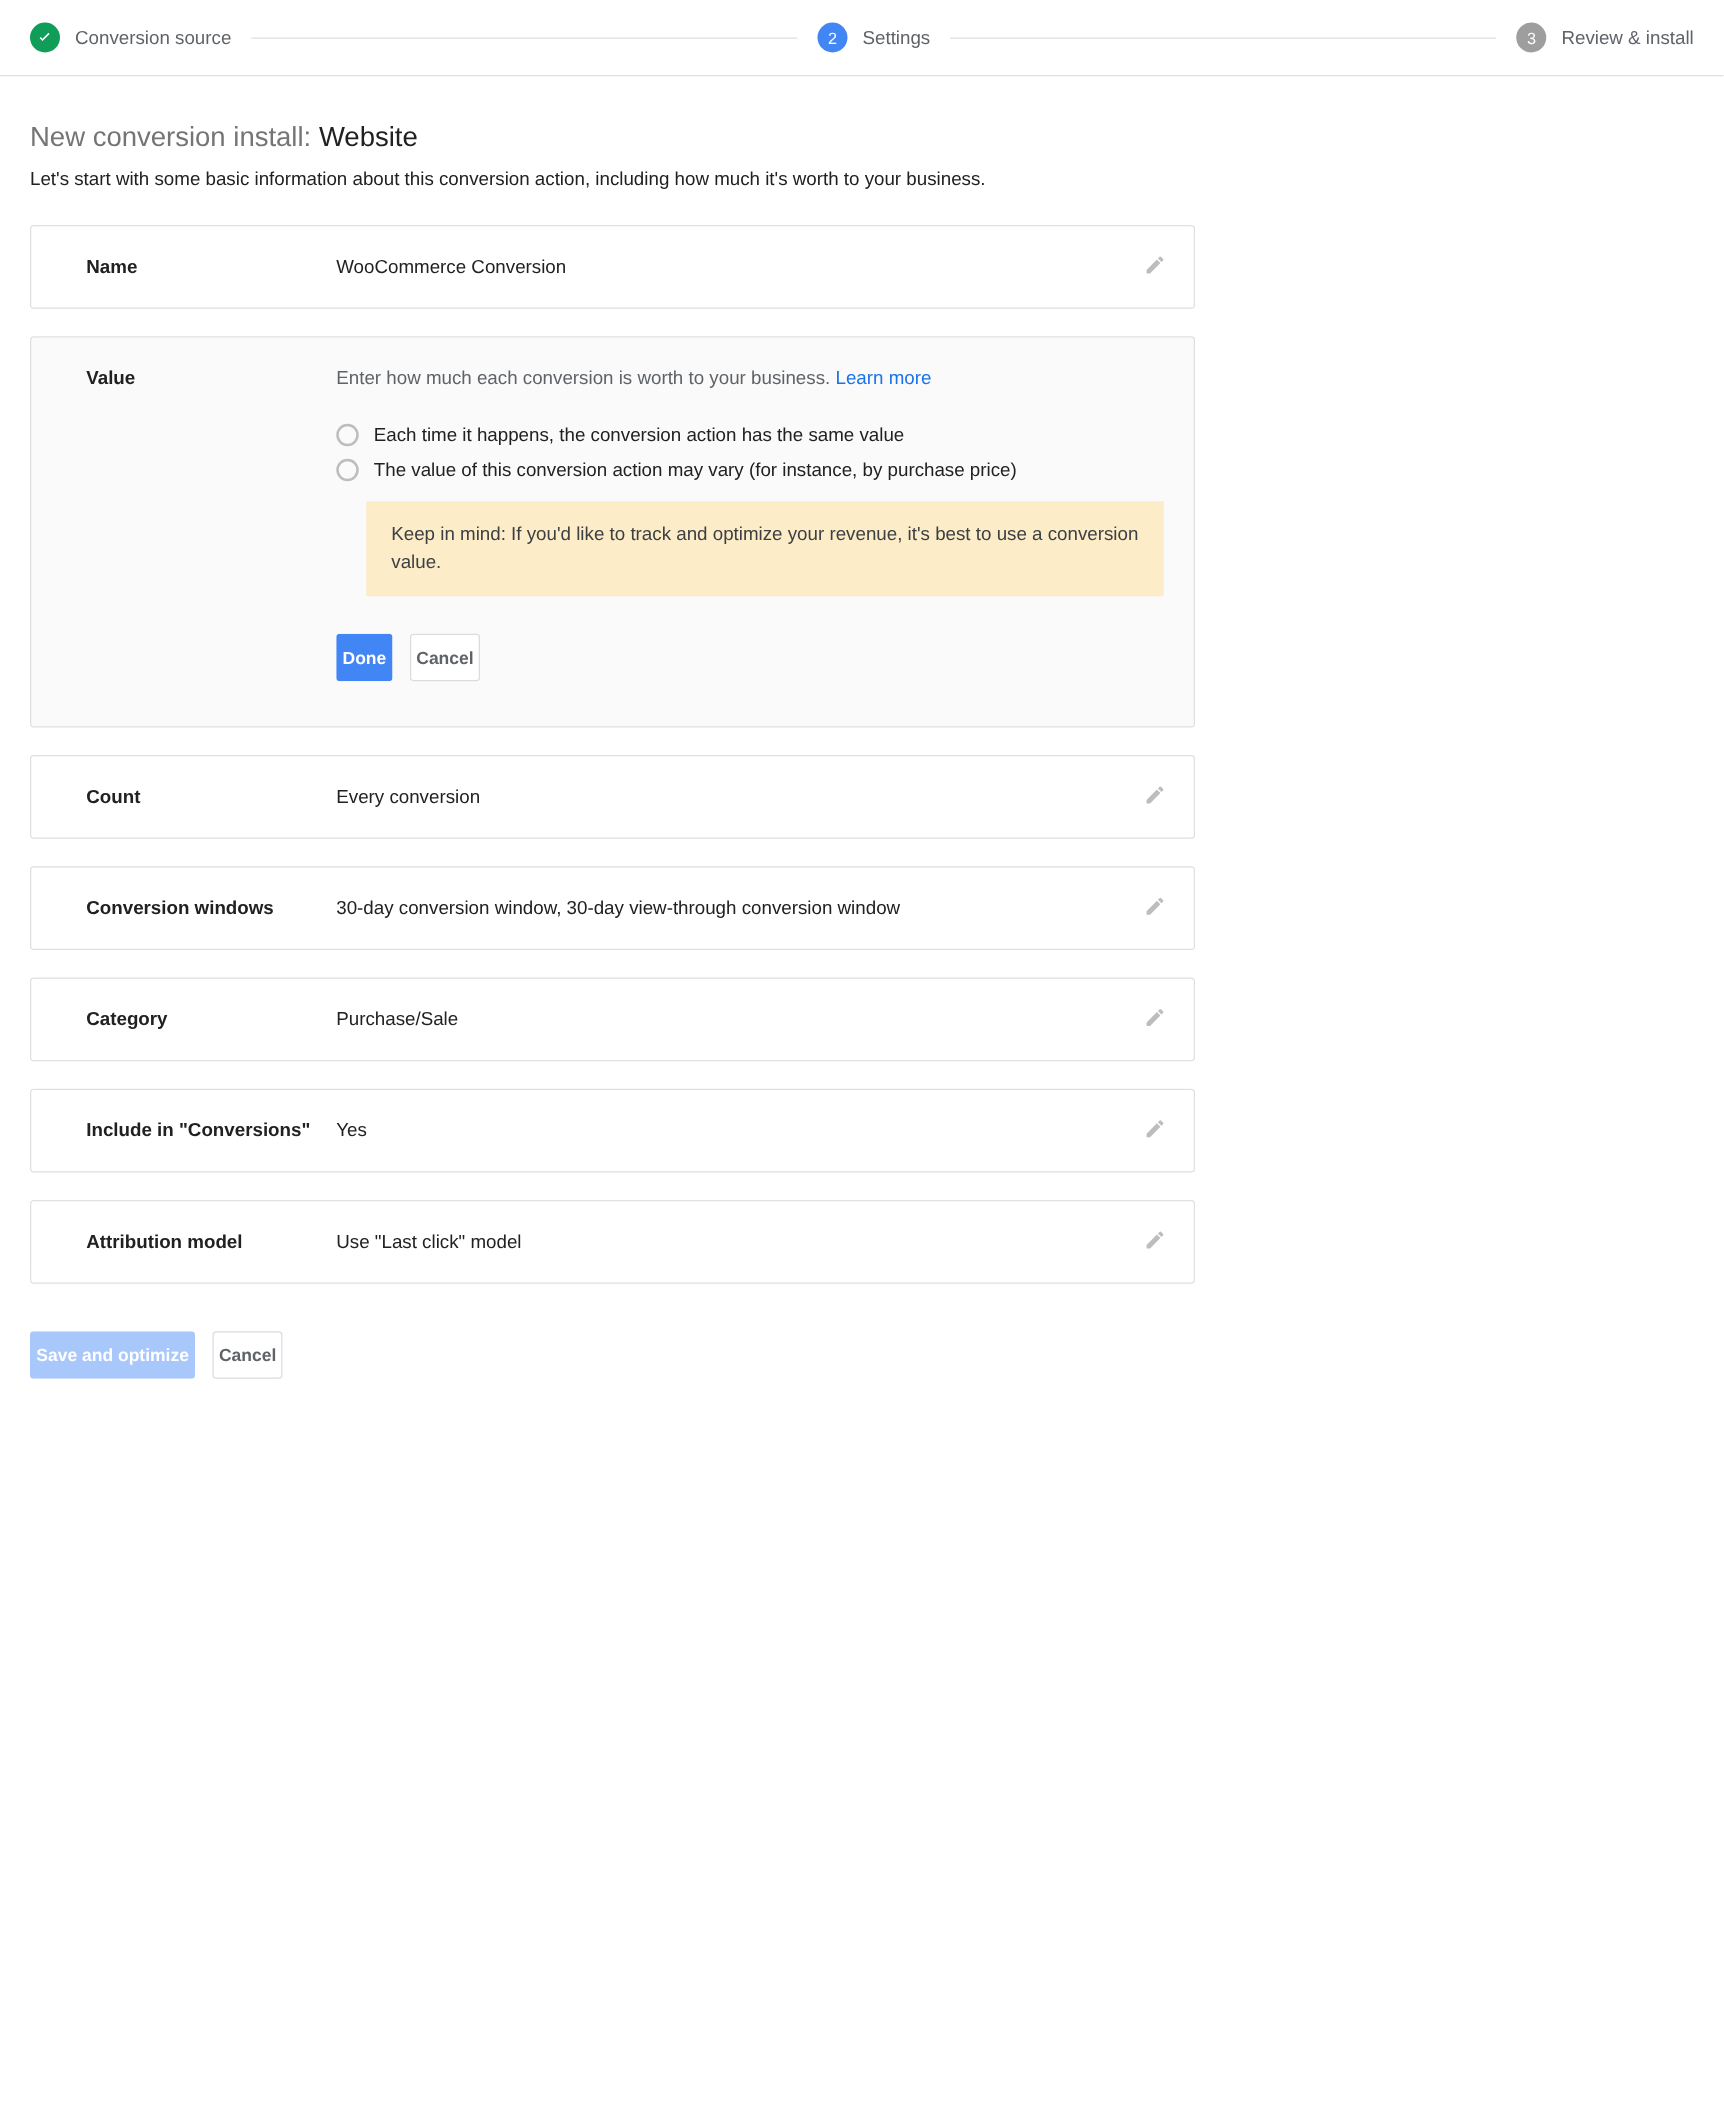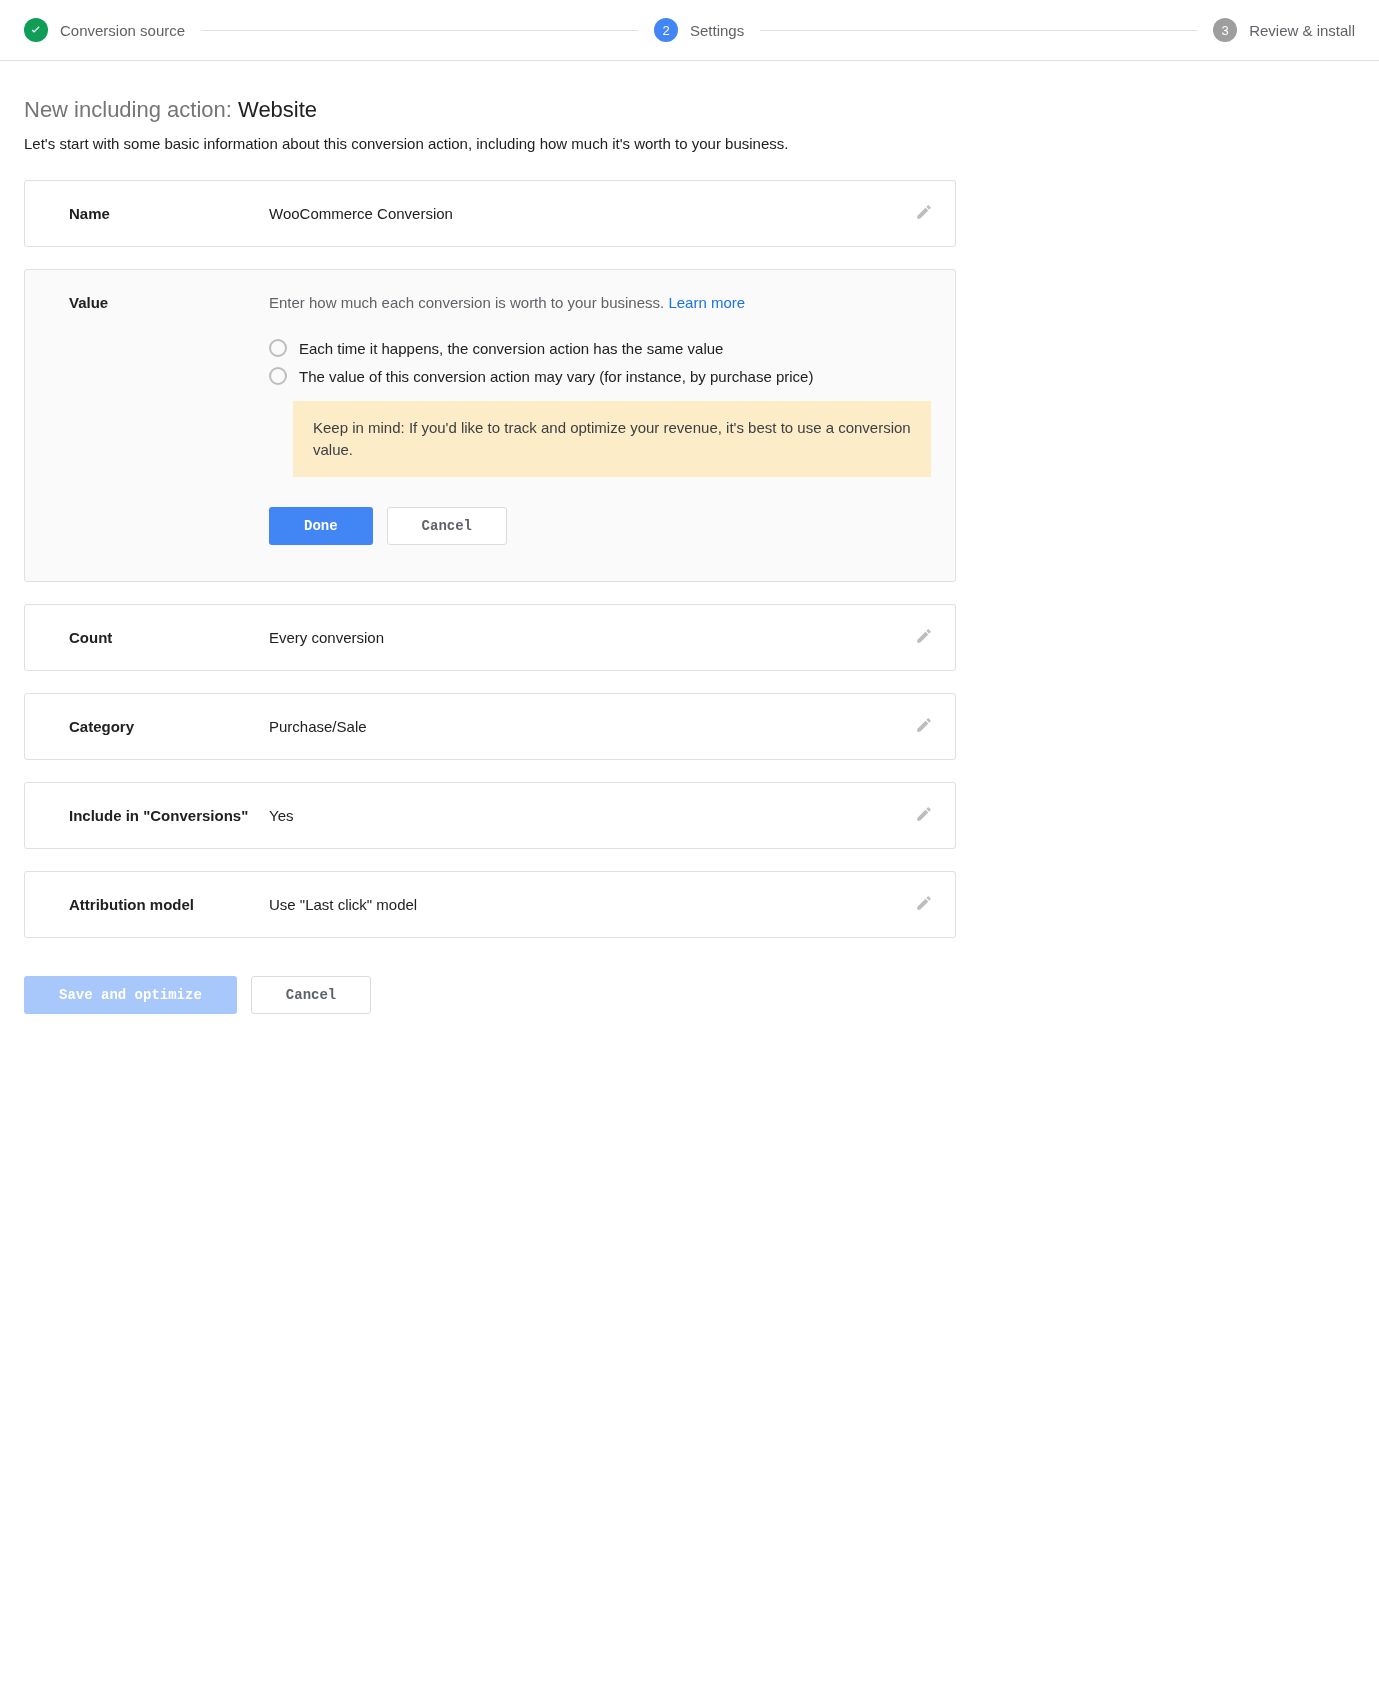--- a/index.html
+++ b/index.html
@@ -80,22 +80,22 @@
     content:""; width: 8px; height: 8px; border-radius:50%; background:#616161;
   }
   .warning-box {
     background: #fdecc8;
     padding: 16px 20px;
     margin: 16px 0 30px 24px;
     font-size: 15px; color: #3c4043; line-height: 1.45;
   }
   .btn-row { display:flex; gap:14px; }
   .btn {
-    padding: 10px 34px; font-size: 14px; font-weight: 700;
-    border-radius: 3px; border: 1px solid transparent; cursor: pointer; font-family: Liberation Mono, monospace;
+    padding: 10px 4px; font-size: 14px; font-weight: 700;
+    border-radius: 3px; border: 1px solid transparent; cursor: pointer;
   }
   .btn-primary { background:#4285f4; color:#fff; }
   .btn-primary.disabled { background:#a8c7fa; }
   .btn-secondary { background:#fff; color:#5f6368; border-color:#dadce0; }
   .footer-btns { display:flex; gap:14px; margin-top: 38px; }
   svg.pencil { width:18px; height:18px; fill:#bdbdbd; }
   svg.check { width:16px; height:16px; fill:#fff; }
 </style>
 </head>
 <body>
@@ -116,21 +116,21 @@
   </div>
   <div class="step-line"></div>
   <div class="step">
     <span class="step-circle step-todo">3</span>
     <span class="step-label">Review &amp; install</span>
   </div>
 </div>
 
 <div class="page">
   <h1 class="page-title">
-    <span>New including action: </span><span class="strong">Website</span>
+    <span>New conversion install: </span><span class="strong">Website</span>
   </h1>
   <p class="page-desc">Let's start with some basic information about this conversion action, including how much it's worth to your business.</p>
 
   <div class="card">
     <div class="card-label">Name</div>
     <div class="card-body card-value">WooCommerce Conversion</div>
     <span class="card-edit">
       <svg class="pencil" viewBox="0 0 24 24">
           <path d="M3 17.25V21h3.75l11-11.04-3.75-3.75L3 17.25zM20.71 7.04a1 1 0 0 0 0-1.41l-2.34-2.34a1 1 0 0 0-1.41 0l-1.83 1.83 3.75 3.75 1.83-1.83z"></path>
         </svg>
@@ -165,20 +165,29 @@
   <div class="card">
     <div class="card-label">Count</div>
     <div class="card-body card-value">Every conversion</div>
     <span class="card-edit">
       <svg class="pencil" viewBox="0 0 24 24">
           <path d="M3 17.25V21h3.75l11-11.04-3.75-3.75L3 17.25zM20.71 7.04a1 1 0 0 0 0-1.41l-2.34-2.34a1 1 0 0 0-1.41 0l-1.83 1.83 3.75 3.75 1.83-1.83z"></path>
         </svg>
     </span>
   </div>
 
+  <div class="card">
+    <div class="card-label">Conversion windows</div>
+    <div class="card-body card-value">30-day conversion window, 30-day view-through conversion window</div>
+    <span class="card-edit">
+      <svg class="pencil" viewBox="0 0 24 24">
+          <path d="M3 17.25V21h3.75l11-11.04-3.75-3.75L3 17.25zM20.71 7.04a1 1 0 0 0 0-1.41l-2.34-2.34a1 1 0 0 0-1.41 0l-1.83 1.83 3.75 3.75 1.83-1.83z"></path>
+        </svg>
+    </span>
+  </div>
 
   <div class="card">
     <div class="card-label">Category</div>
     <div class="card-body card-value">Purchase/Sale</div>
     <span class="card-edit">
       <svg class="pencil" viewBox="0 0 24 24">
           <path d="M3 17.25V21h3.75l11-11.04-3.75-3.75L3 17.25zM20.71 7.04a1 1 0 0 0 0-1.41l-2.34-2.34a1 1 0 0 0-1.41 0l-1.83 1.83 3.75 3.75 1.83-1.83z"></path>
         </svg>
     </span>
   </div>

